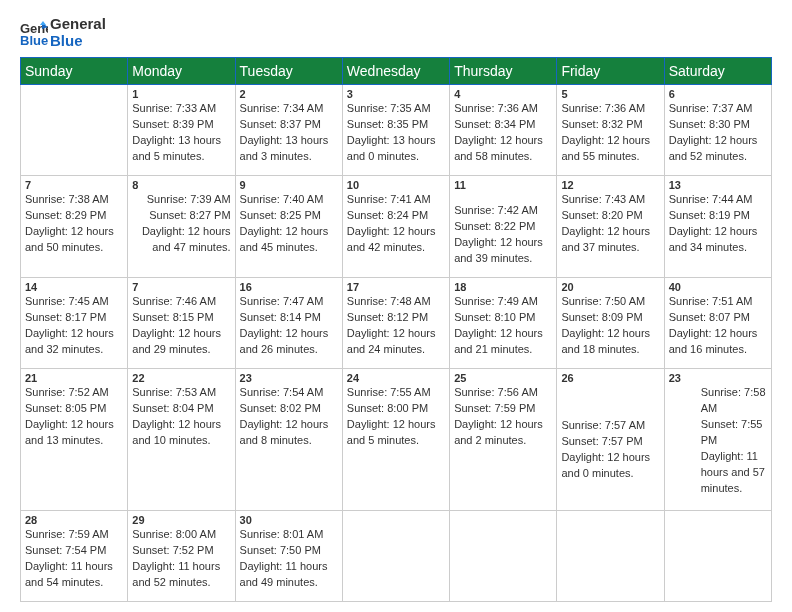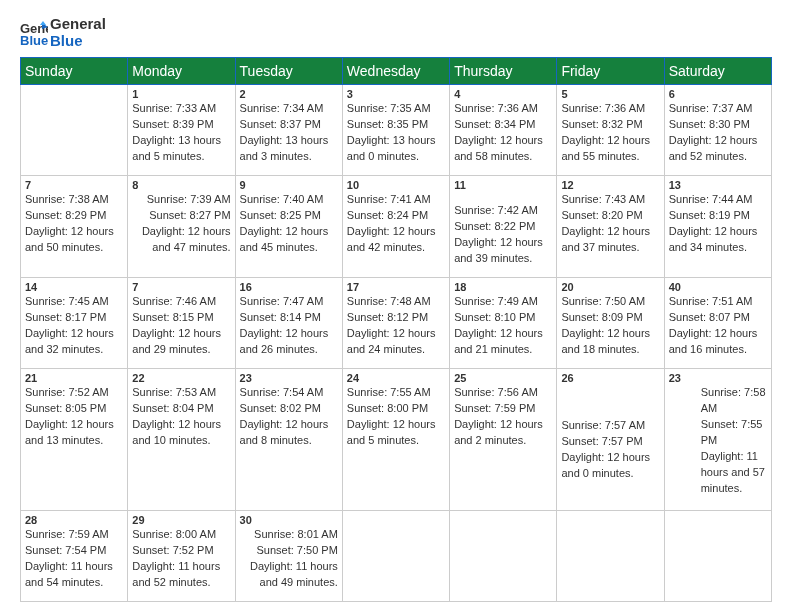--- a/index.html
+++ b/index.html
@@ -300,21 +300,21 @@
 Daylight: 11 hours and 54 minutes.</div>
           </td>
           <td>
             <span class="day-num">29</span>
             <div class="day-info" style="white-space: pre-line;">Sunrise: 8:00 AM
 Sunset: 7:52 PM
 Daylight: 11 hours and 52 minutes.</div>
           </td>
           <td>
             <span class="day-num">30</span>
-            <div class="day-info" style="white-space: pre-line; text-align: right;">Sunrise: 8:01 AM
+            <div class="day-info" style="white-space: pre-line;">Sunrise: 8:01 AM
 Sunset: 7:50 PM
 Daylight: 11 hours and 49 minutes.</div>
           </td>
           <td class="empty-cell"></td>
           <td class="empty-cell"></td>
           <td class="empty-cell"></td>
           <td class="empty-cell"></td>
         </tr>
       </tbody>
   </table>

